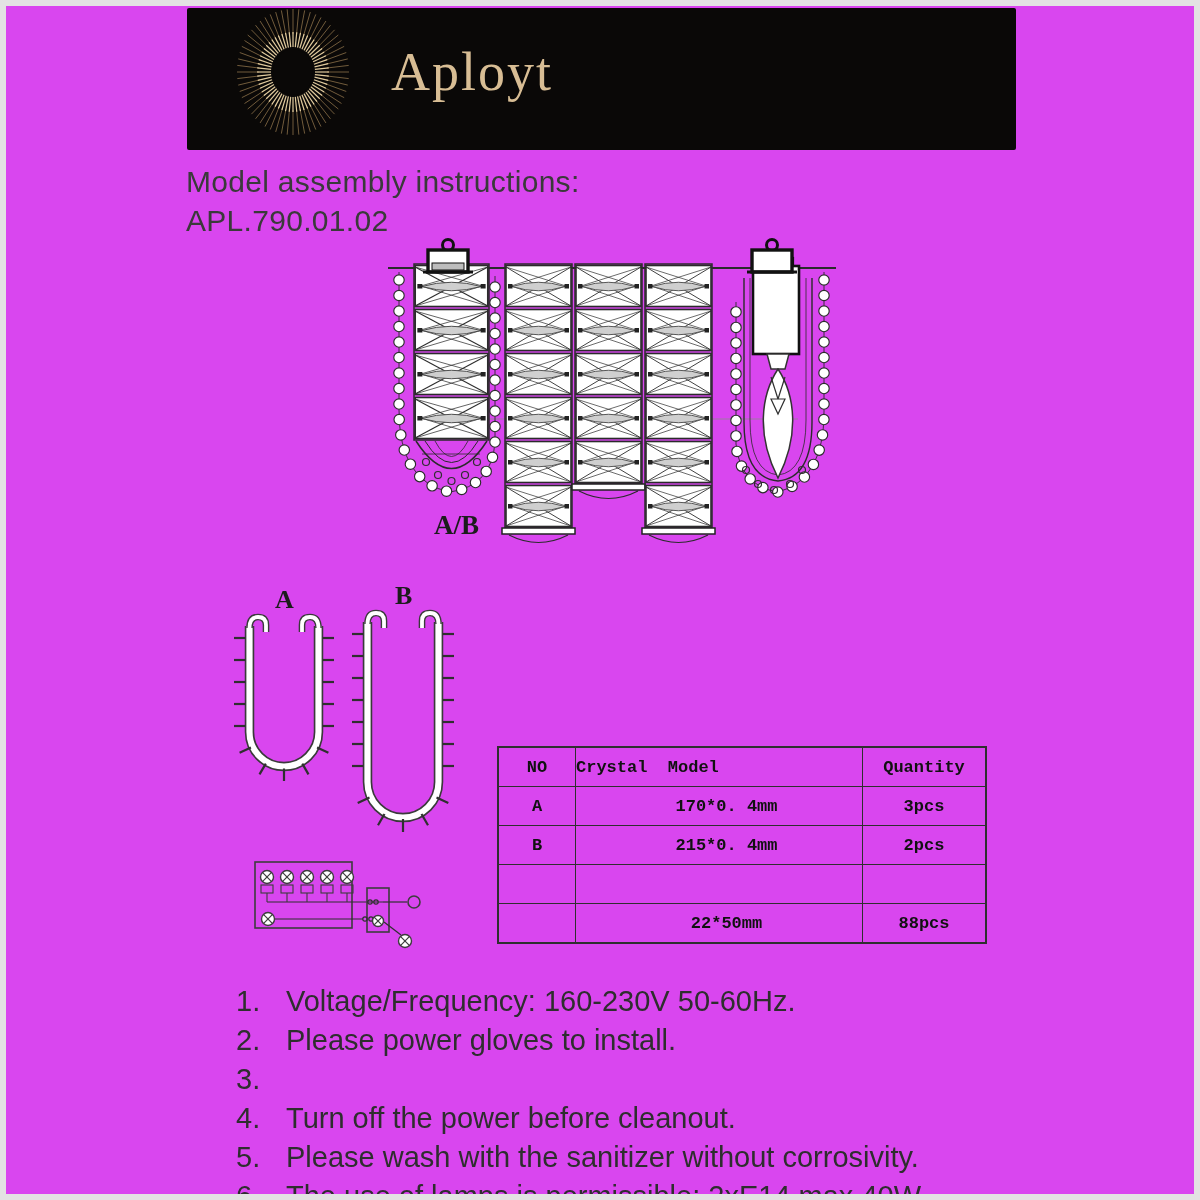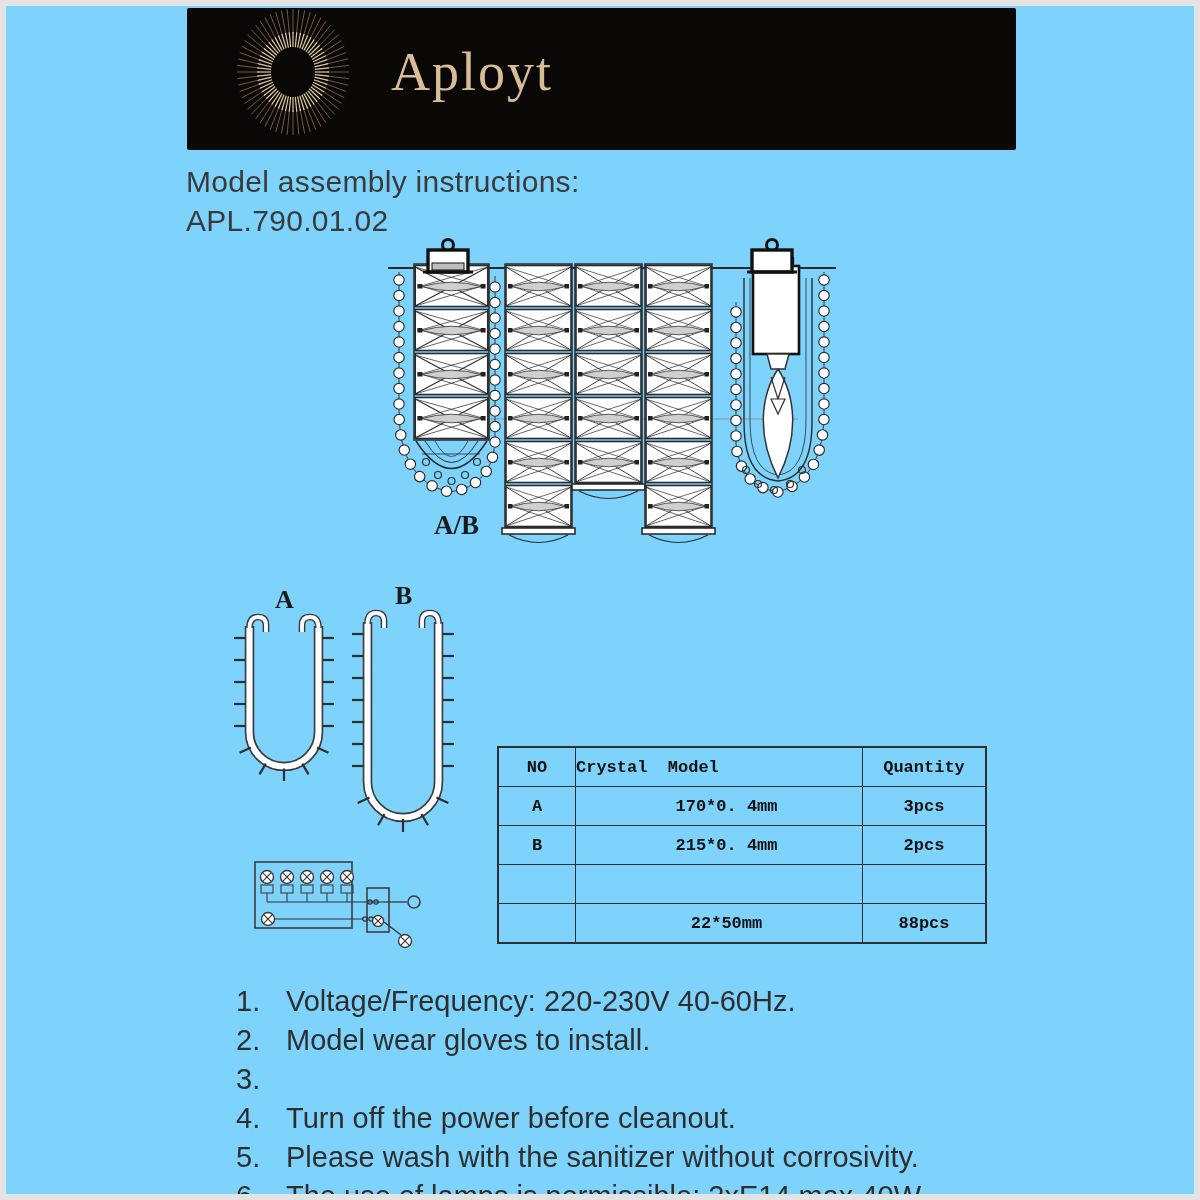--- a/index.html
+++ b/index.html
@@ -1,16 +1,16 @@
 <!DOCTYPE html>
 <html><head>
 <meta charset="utf-8">
 <style>
   html,body{margin:0;padding:0;background:#fff;}
-  .page{position:relative;width:1200px;height:1200px;background:#7dd3fc;overflow:hidden;
+  .page{position:relative;width:1200px;height:1200px;background:#d946ef;overflow:hidden;
         font-family:"Liberation Sans",sans-serif;}
   .frame{position:absolute;inset:0;border:6px solid #e3e3e3;pointer-events:none;z-index:50;}
 
   
   .banner{position:absolute;left:187px;top:8px;width:829px;height:142px;background:#0a0807;
           border-radius:2px;overflow:hidden;}
   .banner svg{position:absolute;left:0;top:0;}
   .brand{position:absolute;left:204px;top:33px;width:400px;color:#d8bd94;
          font-family:"Liberation Serif",serif;font-size:54px;font-weight:400;letter-spacing:2px;}
 
@@ -486,25 +486,25 @@
       <td class="c-no"></td>
       <td class="c-model">22*50mm</td>
       <td class="c-qty">88pcs</td>
     </tr>
   </tbody>
     </table>
 
   <ul class="instructions">
     <li>
       <span class="num">1.</span>
-      <span>Voltage/Frequency: 220-230V 40-60Hz.</span>
+      <span>Voltage/Frequency: 160-230V 50-60Hz.</span>
       </li>
     <li>
       <span class="num">2.</span>
-      <span>Model wear gloves to install.</span>
+      <span>Please power gloves to install.</span>
       </li>
     <li>
       <span class="num">3.</span>
       </li>
     <li>
       <span class="num">4.</span>
       <span>Turn off the power before cleanout.</span>
       </li>
     <li>
       <span class="num">5.</span>

